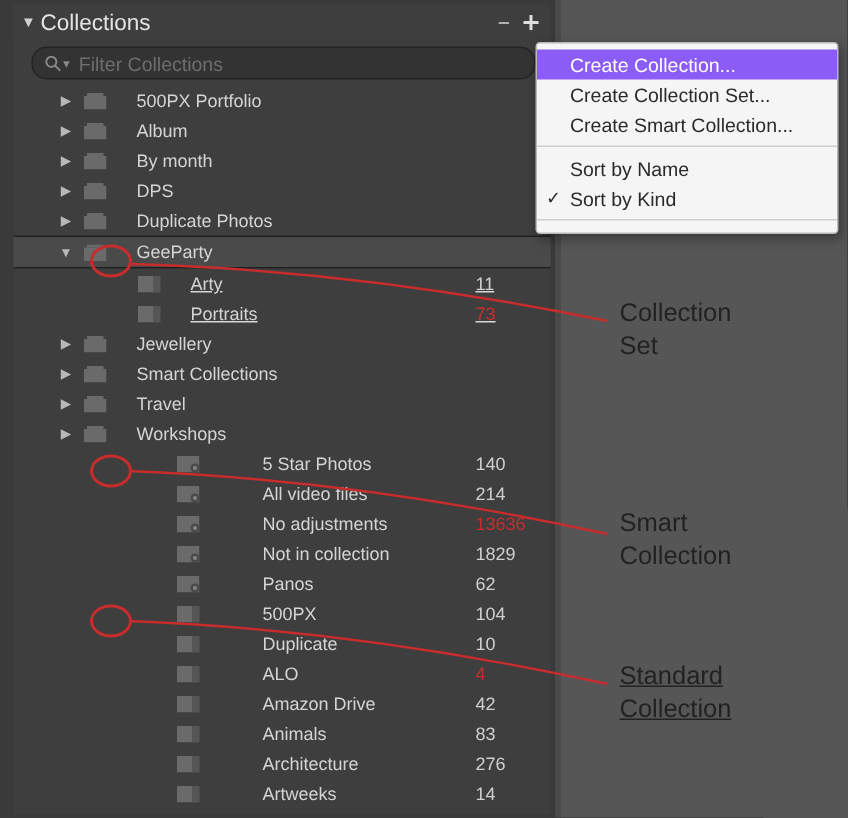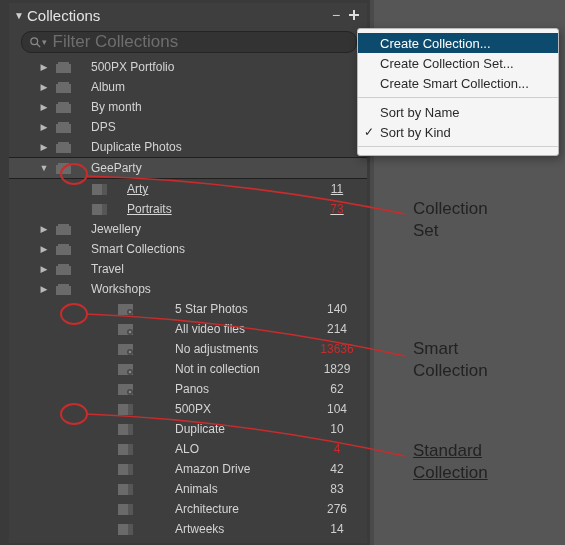--- a/index.html
+++ b/index.html
@@ -71,21 +71,21 @@
     padding: 0 8px;
     color: #8a8a8a;
   }
   .search-field svg { fill: #888; }
   .search-input {
     flex: 1;
     background: transparent;
     border: none;
     outline: none;
     color: #ccc;
-    font-size: 17px;
+    font-size: 13px;
     padding-left: 6px;
   }
   .search-input::placeholder { color: #6e6e6e; }
   
   .list {
     position: relative;
     padding-top: 2px;
   }
   .row {
     position: relative;
@@ -113,21 +113,21 @@
     white-space: nowrap;
     overflow: hidden;
     color: #d4d4d4;
     font-size: 12px;
     padding-left: 20px;
   }
   .row .count {
     color: #cfcfcf;
     font-size: 12px;
     min-width: 40px;
-    text-align: center;
+    text-align: left;
   }
   .row .count.red { color: #c82c2c; }
   .pad1 { padding-left: 30px; }
   .pad2 { padding-left: 48px; gap: 22px; }
   .pad3 { padding-left: 66px; text-decoration: underline; }
   .selected {
     background: #4a4a4a;
     border-top: 1px solid #1f1f1f;
     border-bottom: 1px solid #1f1f1f;
   }
@@ -153,21 +153,21 @@
     position: relative;
     cursor: pointer;
   }
   .menu-item.checked::before {
     content: "✓";
     position: absolute;
     left: 6px;
     font-size: 12px;
   }
   .menu-item.hl {
-    background: #0c4a6e;
+    background: #8b5cf6;
     color: #ffffff;
   }
   .menu-sep {
     height: 1px;
     background: #cfcfcf;
     margin: 4px 0;
   }
   
   .v-sep {
     position: absolute;

